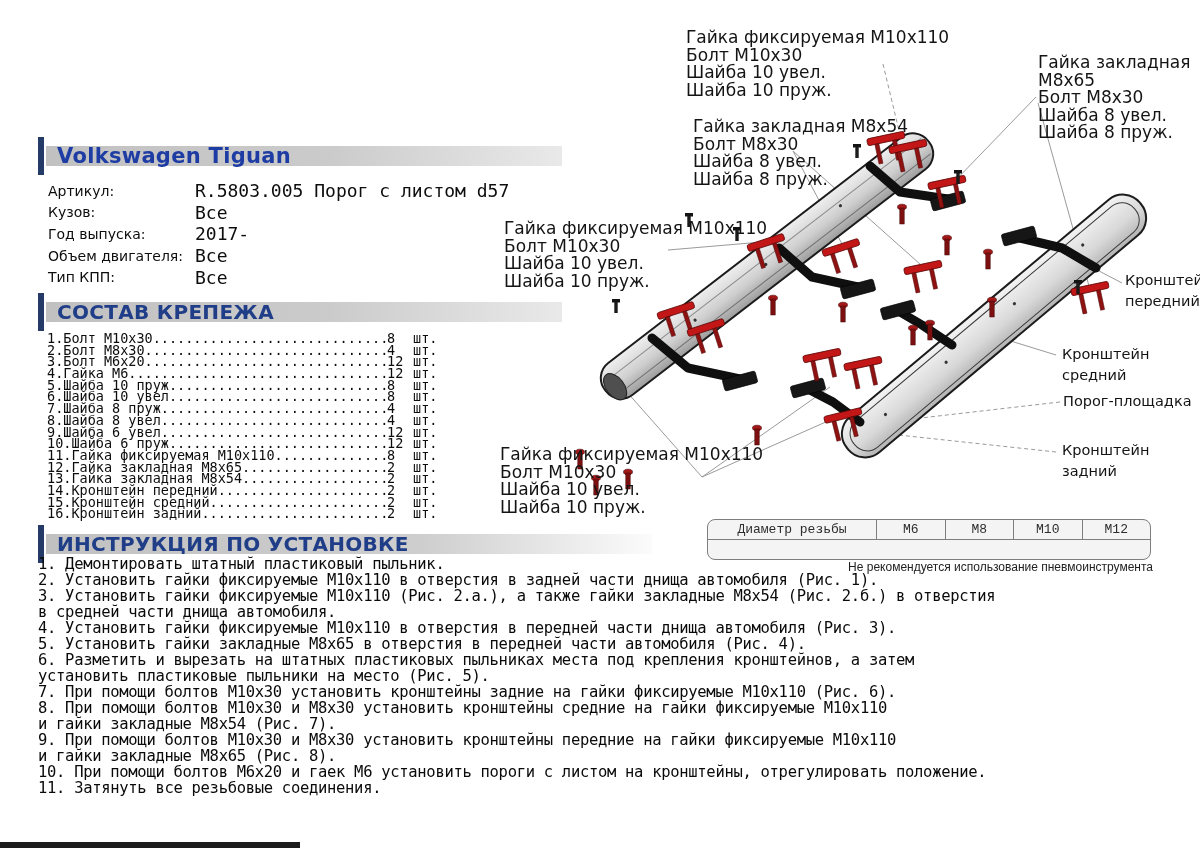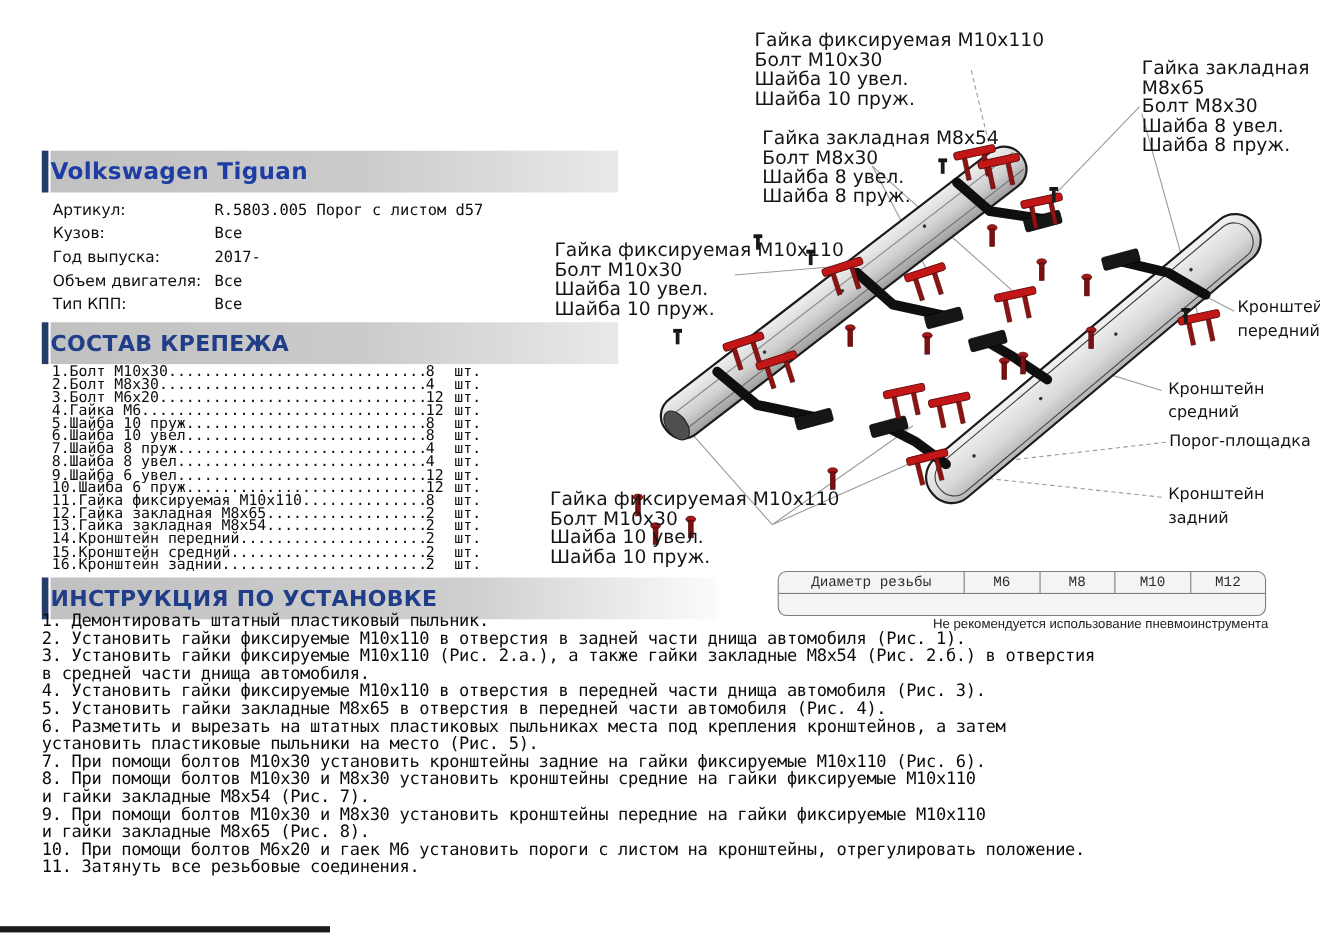--- a/index.html
+++ b/index.html
@@ -2,31 +2,31 @@
 <html><head>
 <meta charset="utf-8">
 <style>
   html,body{margin:0;padding:0;background:#fff;}
   .page{position:relative;width:1200px;height:848px;background:#ffffff;overflow:hidden;
         font-family:"DejaVu Sans",sans-serif;color:#111;}
 
   
   .secbar{position:absolute;display:flex;align-items:center;height:38px;}
   .vline{width:6px;height:38px;background:#243b68;margin-right:2px;flex:0 0 auto;}
-  .graybar{height:38px;flex:1;display:flex;align-items:center;
+  .graybar{height:20px;flex:1;display:flex;align-items:center;padding-left:11px;
            background:linear-gradient(90deg,#c1c1c1 0%,#cbcbcb 55%,#e9e9e9 100%);}
   .graybar.fade{background:linear-gradient(90deg,#c1c1c1 0%,#cecece 62%,rgba(240,240,240,0.25) 100%);}
   .sectitle{font-weight:bold;color:#203e88;font-size:20px;letter-spacing:0.3px;white-space:nowrap;}
   .sectitle.vw{color:#1e3da4;font-size:21px;}
 
   
   .info{position:absolute;left:48px;top:180px;}
   .info-row{display:flex;height:21.6px;align-items:center;}
   .info-label{width:147px;font-size:14px;color:#0d0d0d;}
-  .info-value{font-family:"DejaVu Sans Mono",monospace;font-size:14px;color:#0d0d0d;white-space:nowrap;}
+  .info-value{font-family:"DejaVu Sans Mono",monospace;font-size:18px;color:#0d0d0d;white-space:nowrap;}
 
   
   .parts{position:absolute;left:47px;top:333px;width:396px;}
   .part-row{display:flex;align-items:baseline;height:11.7px;line-height:11.7px;
             font-family:"DejaVu Sans Mono",monospace;font-size:13.5px;color:#0d0d0d;}
   .part-name{white-space:nowrap;flex:0 0 auto;}
   .part-dots{flex:1 1 auto;overflow:hidden;white-space:nowrap;}
   .part-dots::after{content:"..........................................................";}
   .part-qty{flex:0 0 26px;text-align:left;}
   .part-unit{flex:0 0 30px;}

